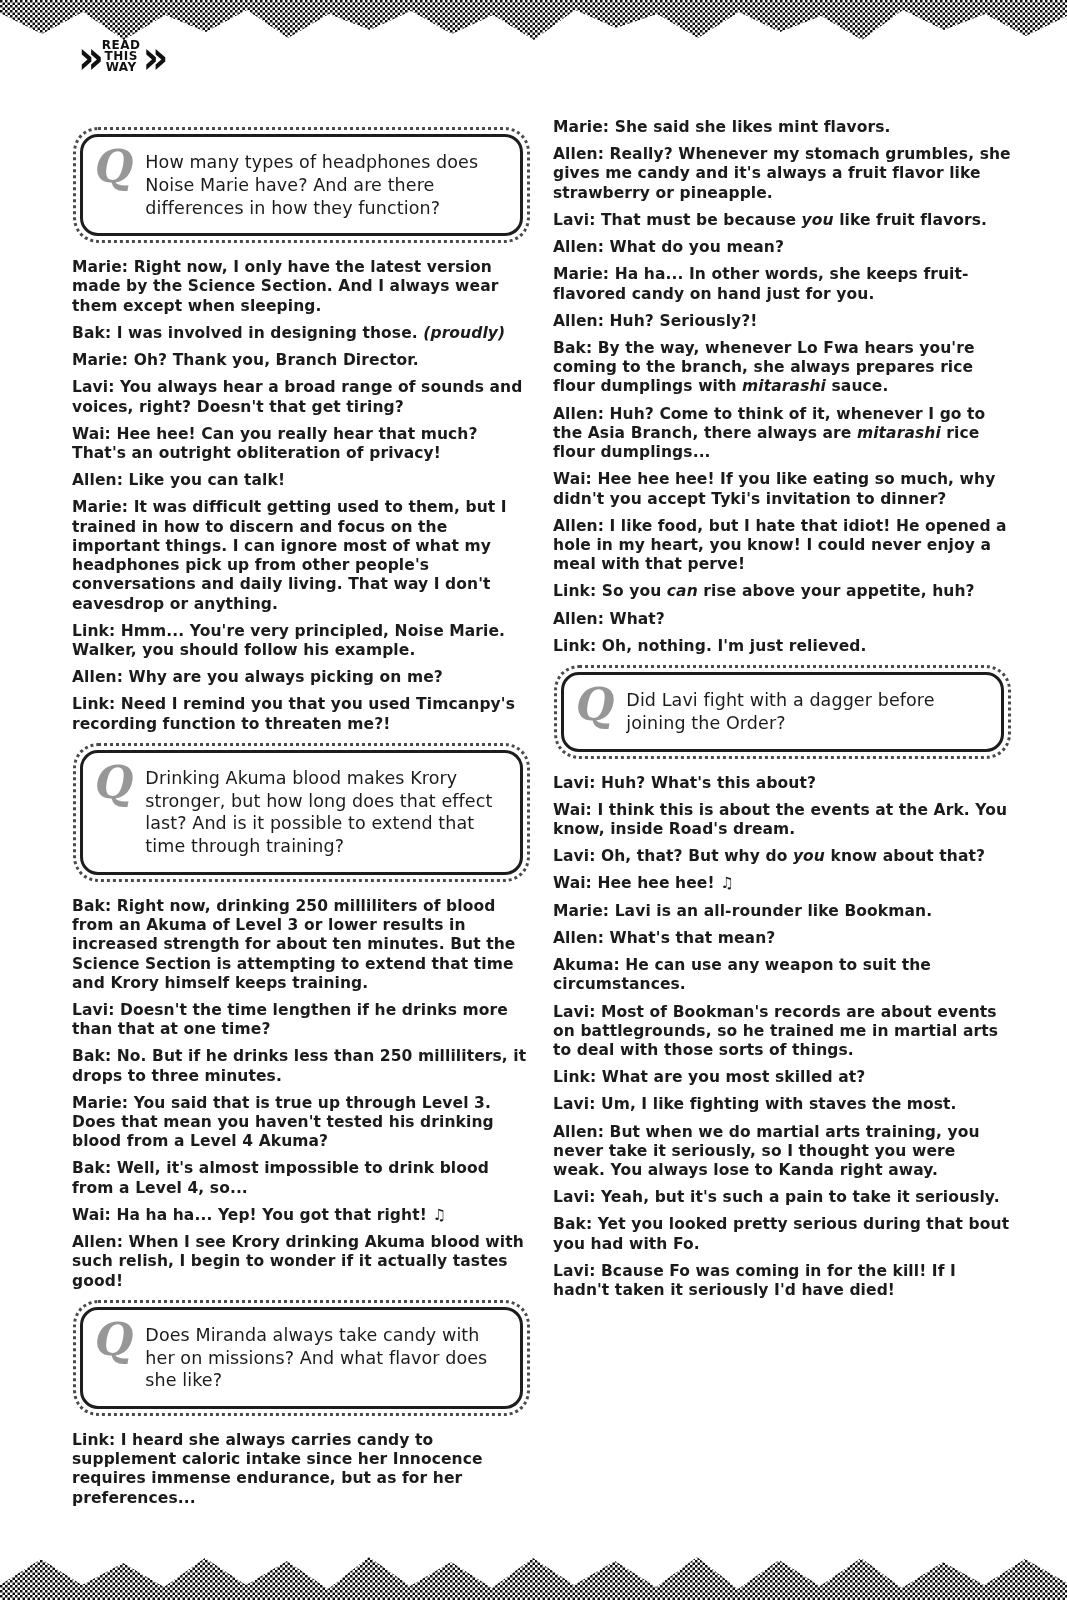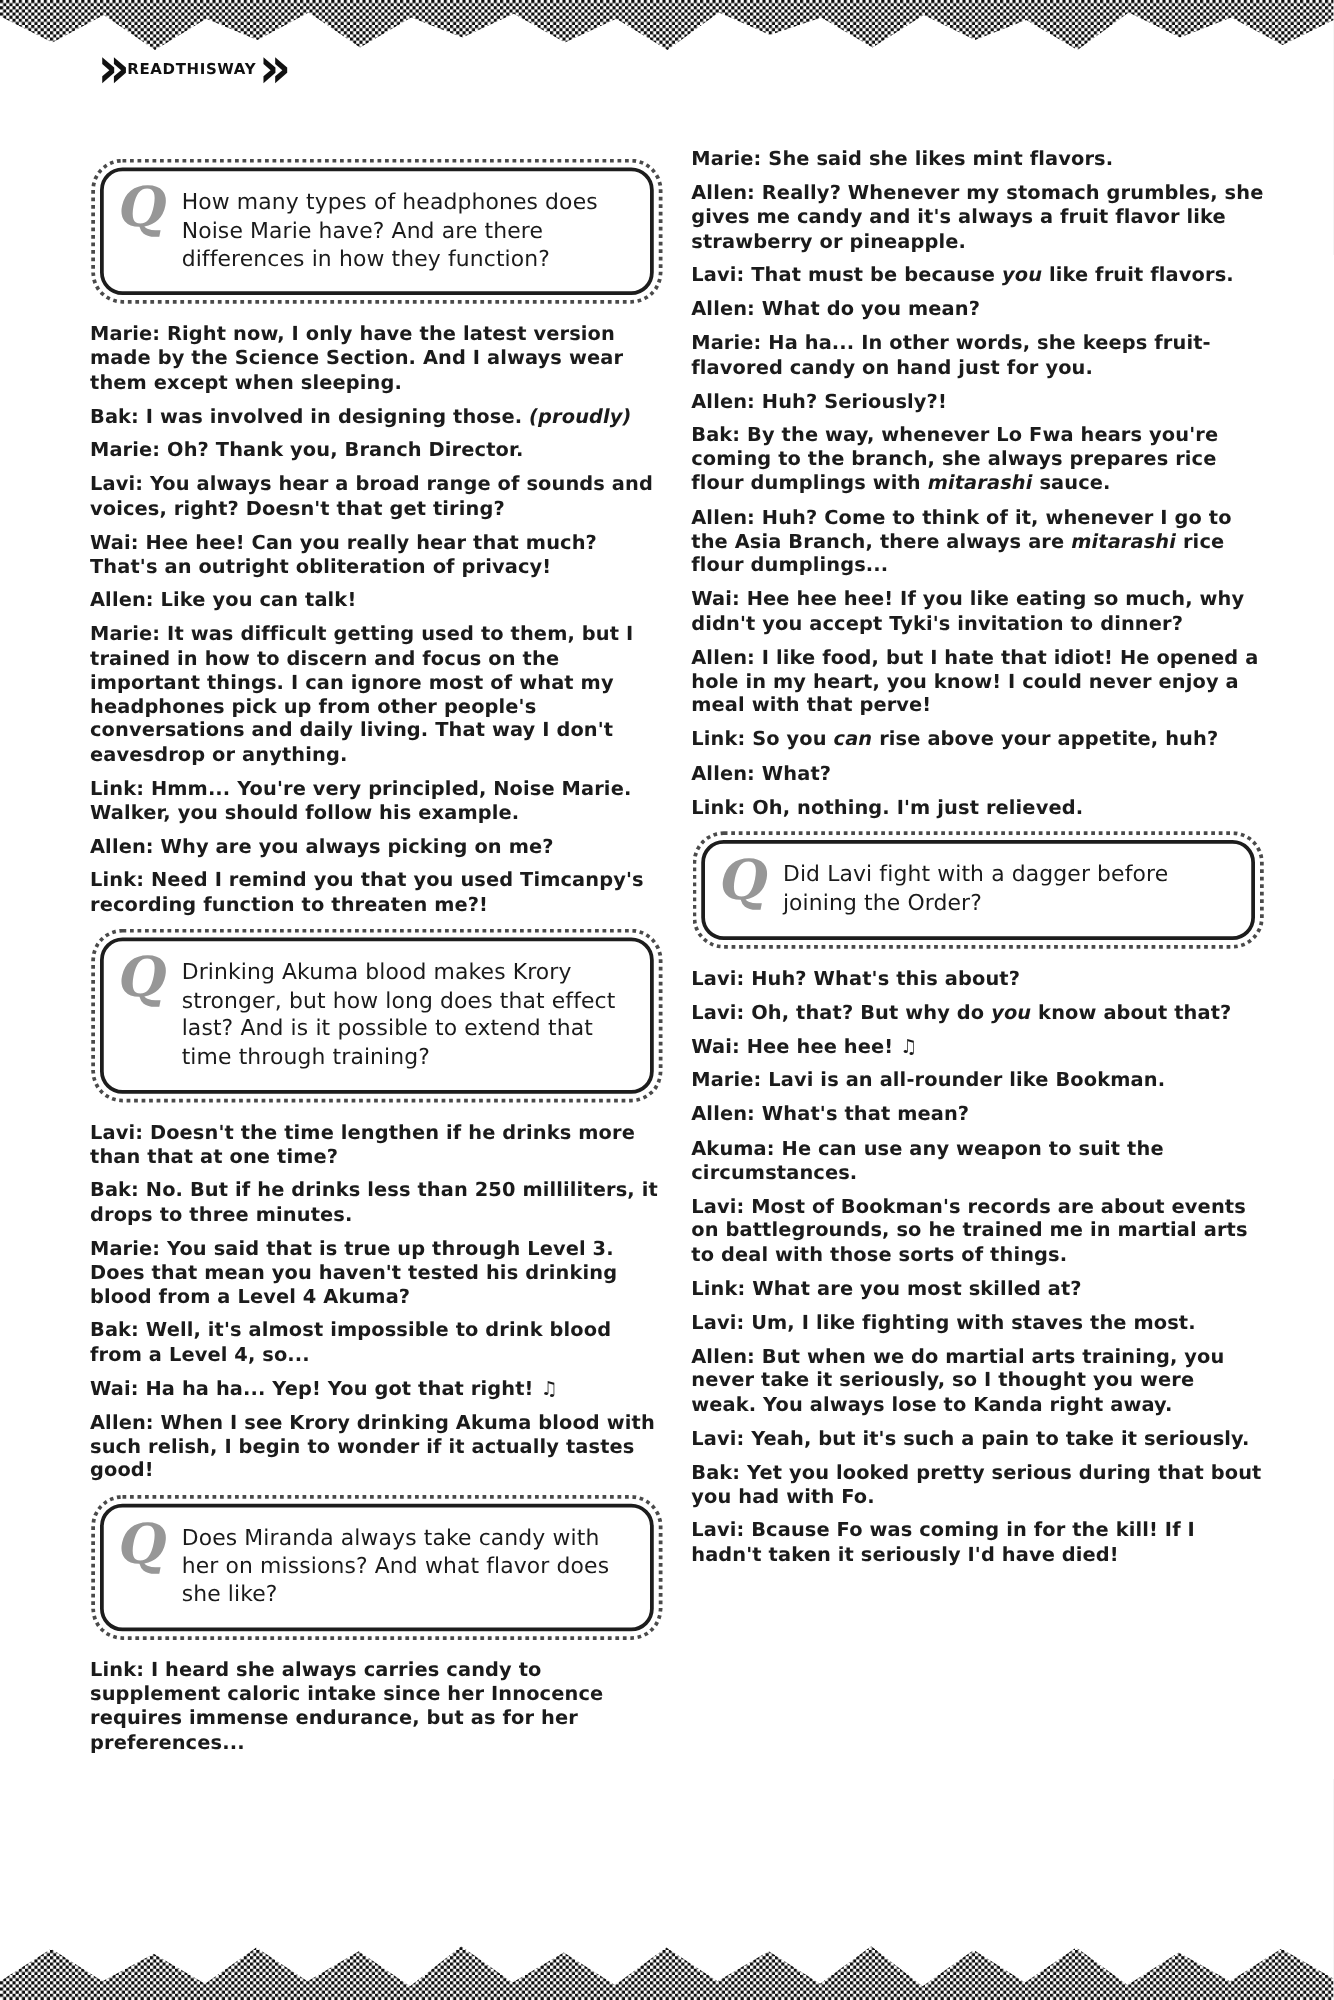--- a/index.html
+++ b/index.html
@@ -19,21 +19,21 @@
   .read-marker{
     position:absolute;left:78px;top:40px;
     display:flex;align-items:center;gap:1px;
     color:#111;
   }
   .read-marker .chev{
     font-size:40px;font-weight:bold;line-height:30px;
     letter-spacing:-4px;transform:scaleY(1.15);
   }
   .read-marker .stack{
-    display:flex;flex-direction:row;
+    display:flex;flex-direction:column;
     font-size:12px;font-weight:bold;line-height:11px;letter-spacing:0.5px;
     margin:0 1px;
     align-items:center;
   }
   
   .cols{
     position:absolute;top:88px;left:72px;
     width:940px;
     display:flex;gap:22px;
   }
@@ -134,20 +134,21 @@
         <p class="dialogue">Marie: It was difficult getting used to them, but I trained in how to discern and focus on the important things. I can ignore most of what my headphones pick up from other people's conversations and daily living. That way I don't eavesdrop or anything.</p>
         <p class="dialogue">Link: Hmm... You're very principled, Noise Marie. Walker, you should follow his example.</p>
         <p class="dialogue">Allen: Why are you always picking on me?</p>
         <p class="dialogue">Link: Need I remind you that you used Timcanpy's recording function to threaten me?!</p>
         <div class="qbox-wrap">
           <div class="qbox">
             <span class="q-icon">Q</span>
             <div class="q-text">Drinking Akuma blood makes Krory stronger, but how long does that effect last? And is it possible to extend that time through training?</div>
           </div>
         </div>
+        <p class="dialogue">Bak: Right now, drinking 250 milliliters of blood from an Akuma of Level 3 or lower results in increased strength for about ten minutes. But the Science Section is attempting to extend that time and Krory himself keeps training.</p>
         <p class="dialogue">Lavi: Doesn't the time lengthen if he drinks more than that at one time?</p>
         <p class="dialogue">Bak: No. But if he drinks less than 250 milliliters, it drops to three minutes.</p>
         <p class="dialogue">Marie: You said that is true up through Level 3. Does that mean you haven't tested his drinking blood from a Level 4 Akuma?</p>
         <p class="dialogue">Bak: Well, it's almost impossible to drink blood from a Level 4, so...</p>
         <p class="dialogue">Wai: Ha ha ha... Yep! You got that right! ♫</p>
         <p class="dialogue">Allen: When I see Krory drinking Akuma blood with such relish, I begin to wonder if it actually tastes good!</p>
         <div class="qbox-wrap">
           <div class="qbox">
             <span class="q-icon">Q</span>
             <div class="q-text">Does Miranda always take candy with her on missions? And what flavor does she like?</div>
@@ -169,20 +170,21 @@
         <p class="dialogue">Link: So you <span class="run-bi">can</span> rise above your appetite, huh?</p>
         <p class="dialogue">Allen: What?</p>
         <p class="dialogue">Link: Oh, nothing. I'm just relieved.</p>
         <div class="qbox-wrap">
           <div class="qbox">
             <span class="q-icon">Q</span>
             <div class="q-text">Did Lavi fight with a dagger before joining the Order?</div>
           </div>
         </div>
         <p class="dialogue">Lavi: Huh? What's this about?</p>
+        <p class="dialogue">Wai: I think this is about the events at the Ark. You know, inside Road's dream.</p>
         <p class="dialogue">Lavi: Oh, that? But why do <span class="run-i">you</span> know about that?</p>
         <p class="dialogue">Wai: Hee hee hee! ♫</p>
         <p class="dialogue">Marie: Lavi is an all-rounder like Bookman.</p>
         <p class="dialogue">Allen: What's that mean?</p>
         <p class="dialogue">Akuma: He can use any weapon to suit the circumstances.</p>
         <p class="dialogue">Lavi: Most of Bookman's records are about events on battlegrounds, so he trained me in martial arts to deal with those sorts of things.</p>
         <p class="dialogue">Link: What are you most skilled at?</p>
         <p class="dialogue">Lavi: Um, I like fighting with staves the most.</p>
         <p class="dialogue">Allen: But when we do martial arts training, you never take it seriously, so I thought you were weak. You always lose to Kanda right away.</p>
         <p class="dialogue">Lavi: Yeah, but it's such a pain to take it seriously.</p>

